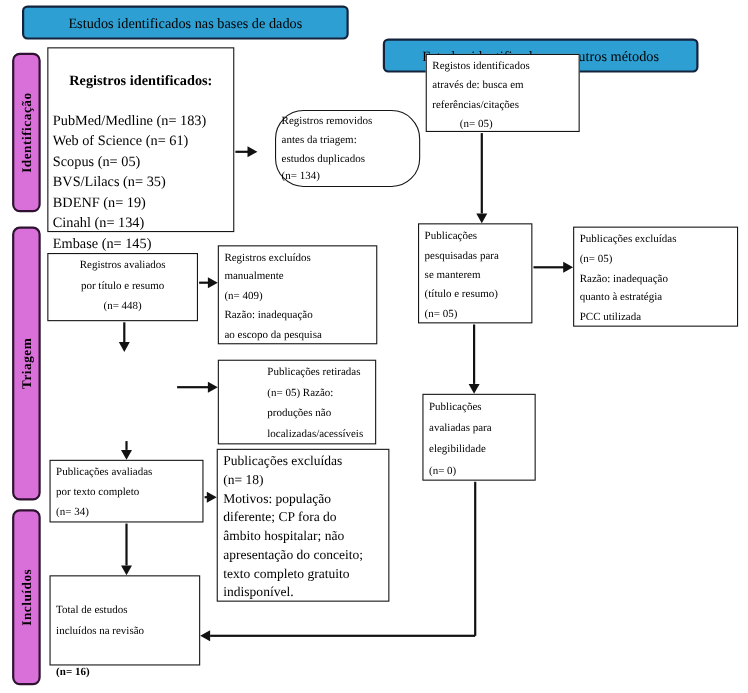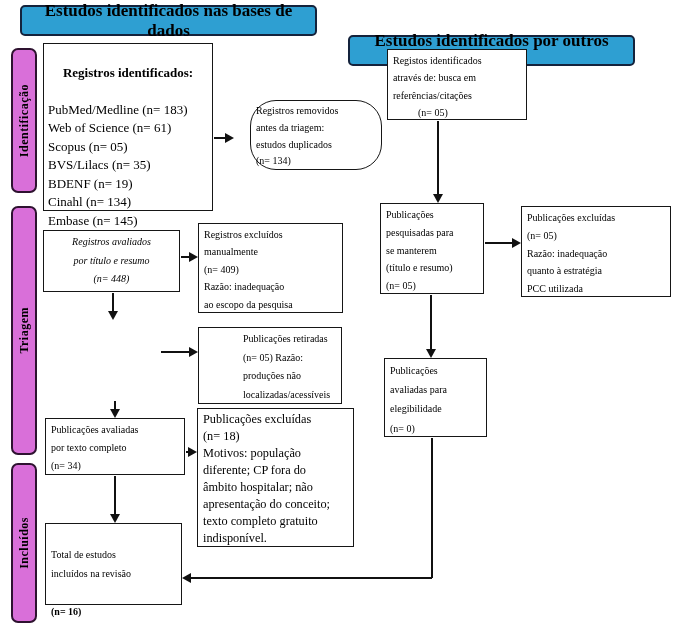--- a/index.html
+++ b/index.html
@@ -10,21 +10,21 @@
   html,body{margin:0;padding:0;background:#ffffff;}
   #canvas{
     position:relative;width:680px;height:630px;background:#ffffff;
     font-family:"Liberation Serif","DejaVu Serif",serif;color:#000;
     overflow:hidden;
   }
   .header{
     position:absolute;background:var(--header-fill);
     border:2px solid #14233c;border-radius:5px;box-sizing:border-box;
     display:flex;align-items:center;justify-content:center;
-    font-weight:bold;font-size:17px;text-align:center;
+    font-weight:normal;font-size:13px;text-align:center;
   }
   #hL{left:20px;top:5px;width:297px;height:31px;}
   #hR{left:348px;top:23px;width:287px;height:31px;margin-top:12px;}
   .stage{
     position:absolute;background:var(--stage-fill);
     border:2px solid #2e1230;border-radius:7px;box-sizing:border-box;
     display:flex;align-items:center;justify-content:center;
   }
   .stage span{
     writing-mode:vertical-rl;transform:rotate(180deg);
@@ -35,21 +35,21 @@
   #sC{left:11px;top:463px;width:26px;height:160px;}
   .box{
     position:absolute;background:#fff;border:1.6px solid #161616;
     box-sizing:border-box;padding:2px 5px;
     font-size:10px;line-height:18.2px;white-space:pre-line;
   }
   #b1{left:43px;top:43px;width:170px;height:168px;font-size:13px;line-height:18.5px;padding:1px 4px;}
   #b1 .ttl{font-weight:bold;text-align:center;white-space:normal;}
   #b1 .tot{font-weight:bold;}
   #bA{left:250px;top:100px;width:132px;height:70px;line-height:16.8px;border-radius:26px;}
-  #b2{left:43px;top:230px;width:137px;height:62px;text-align:center;line-height:18.6px;font-style:italic;}
+  #b2{left:43px;top:230px;width:137px;height:62px;text-align:center;line-height:18.6px;}
   #bB{left:198px;top:223px;width:145px;height:90px;line-height:17.4px;}
   #b3{left:45px;top:320px;width:115px;height:80px;line-height:19.2px;}
   #bC{left:198px;top:327px;width:144px;height:77px;line-height:18.6px;padding-left:44px;}
   #b4{left:45px;top:418px;width:140px;height:57px;line-height:17.8px;}
   #bD{left:197px;top:408px;width:157px;height:139px;line-height:17.0px;font-size:12.3px;padding:2px 3px 2px 5px;}
   #b5{left:45px;top:523px;width:137px;height:82px;line-height:19px;}
   #b5 .tot{font-weight:bold;}
   #bE{left:387px;top:49px;width:140px;height:71px;line-height:17.3px;white-space:pre-wrap;}
   #bF{left:380px;top:203px;width:104px;height:91px;line-height:17.8px;}
   #bG{left:521px;top:206px;width:150px;height:91px;line-height:17.8px;}

